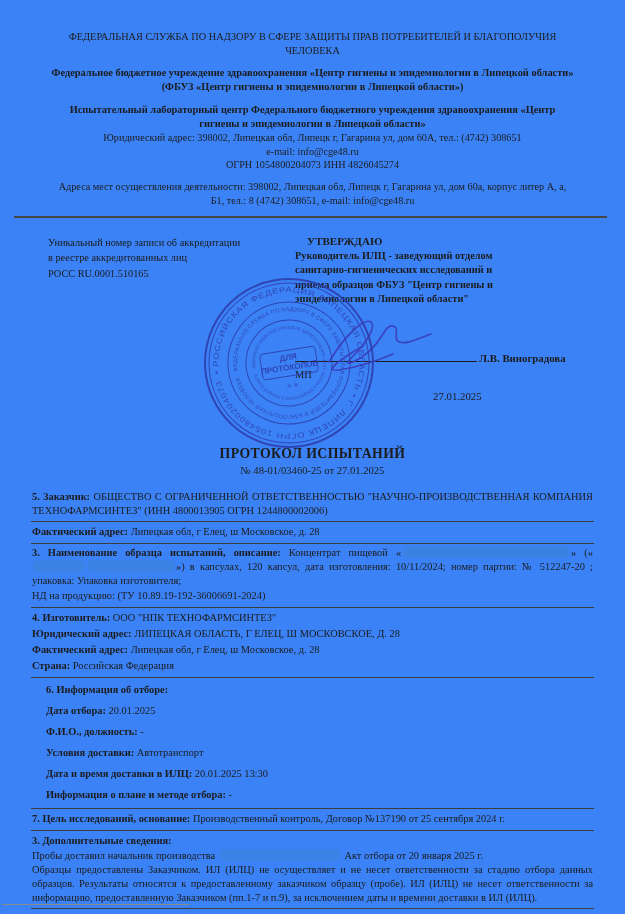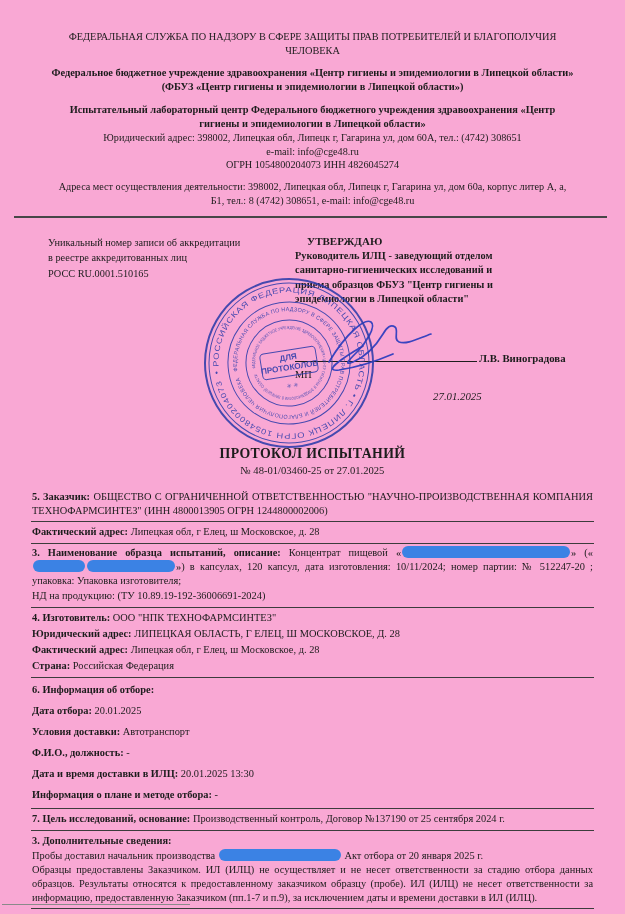--- a/index.html
+++ b/index.html
@@ -8,21 +8,21 @@
     --redact:#3b82e4;
     --stamp:#2e3dab;
     --sig:#3a44c0;
   }
   *{margin:0;padding:0;box-sizing:border-box;}
   html,body{background:#e8e8e8;}
   .page{
     position:relative;
     width:625px;height:914px;
     margin:0 auto;
-    background:#f9a8d4;
+    background:#3b82f6;
     font-family:"Liberation Serif","DejaVu Serif",serif;
     color:var(--ink);
     overflow:hidden;
   }
   .pre{white-space:pre-line;}
   
   .hdr{padding-top:30px;text-align:center;}
   .hdr-line1{font-size:10.3px;line-height:1.4;}
   .hdr-org{font-size:10.4px;font-weight:bold;line-height:1.38;margin-top:7px;}
   .hdr-ilc{font-size:10.4px;font-weight:bold;line-height:1.38;margin-top:8px;}
@@ -33,35 +33,35 @@
   .approval{display:flex;padding:17px 47px 0 48px;}
   .accred{width:255px;font-size:10.3px;line-height:1.5;}
   .approve-col{margin-left:auto;width:292px;}
   .approve-head{font-size:11px;font-weight:bold;margin-left:12px;}
   .approve-body{font-size:10.3px;font-weight:bold;line-height:1.4;margin-top:2px;}
   .sigzone{position:relative;margin-top:40px;height:22px;}
   .sigline{display:inline-block;width:182px;border-bottom:1.4px solid #1e1e1e;height:16px;}
   .signer{font-size:10.8px;font-weight:bold;margin-left:2px;}
   .sig-svg{position:absolute;left:24px;top:-30px;pointer-events:none;}
   .mp{font-size:10.3px;margin-top:1px;}
-  .approve-date{font-size:10.8px;margin-top:10px;margin-left:138px;font-style:italic;}
+  .approve-date{font-size:10.8px;margin-top:10px;margin-left:138px;}
   
   .stamp{position:absolute;left:202px;top:276px;width:174px;height:174px;
          transform:rotate(-9deg);opacity:.88;pointer-events:none;z-index:2;}
   
   .title-blk{text-align:center;margin-top:44px;}
   .title{font-size:13.8px;font-weight:bold;letter-spacing:.4px;}
   .subtitle{font-size:10.6px;margin-top:3px;}
   
   .sections{margin:12px 31px 0 31px;font-size:10.4px;line-height:1.34;}
   .sect{border-bottom:1.5px solid var(--rule);padding:2px 1px 3px 1px;}
   .sect b{font-weight:bold;}
   .p-just{text-align:justify;}
   .row{padding:1px 0;}
-  .row-sp{padding:3.5px 0;}
+  .row-sp{padding:3.5px 0;margin-left:14px;}
   .redact{display:inline-block;height:12px;border-radius:8px;background:var(--redact);
           vertical-align:-2px;margin:0 1px;}
   .corner-line{position:absolute;left:2px;bottom:9px;width:188px;border-top:1.2px solid #8a8a8a;}
 </style>
 </head>
 <body>
 
 <div class="page">
 
   <div class="hdr">
@@ -159,22 +159,22 @@
       <div class="row"><b>4. Изготовитель:</b> <span>ООО "НПК ТЕХНОФАРМСИНТЕЗ"</span></div>
       <div class="row"><b>Юридический адрес:</b> <span>ЛИПЕЦКАЯ ОБЛАСТЬ, Г ЕЛЕЦ, Ш МОСКОВСКОЕ, Д. 28</span></div>
       <div class="row"><b>Фактический адрес:</b> <span>Липецкая обл, г Елец, ш Московское, д. 28</span></div>
       <div class="row"><b>Страна:</b> <span>Российская Федерация</span></div>
     </div>
 
 
     <div class="sect">
       <div class="row-sp"><b>6. Информация об отборе:</b></div>
       <div class="row-sp"><b>Дата отбора:</b> <span>20.01.2025</span></div>
+      <div class="row-sp"><b>Ф.И.О., должность:</b> <span>-</span></div>
       <div class="row-sp"><b>Условия доставки:</b> <span>Автотранспорт</span></div>
-      <div class="row-sp"><b>Ф.И.О., должность:</b> <span>-</span></div>
       <div class="row-sp"><b>Дата и время доставки в ИЛЦ:</b> <span>20.01.2025 13:30</span></div>
       <div class="row-sp"><b>Информация о плане и методе отбора:</b> <span>-</span></div>
     </div>
 
     <div class="sect">
       <div class="row"><b>7. Цель исследований, основание:</b> <span>Производственный контроль, Договор №137190 от 25 сентября 2024 г.</span></div>
     </div>
 
     <div class="sect">
       <div class="row"><b>3. Дополнительные сведения:</b></div>

